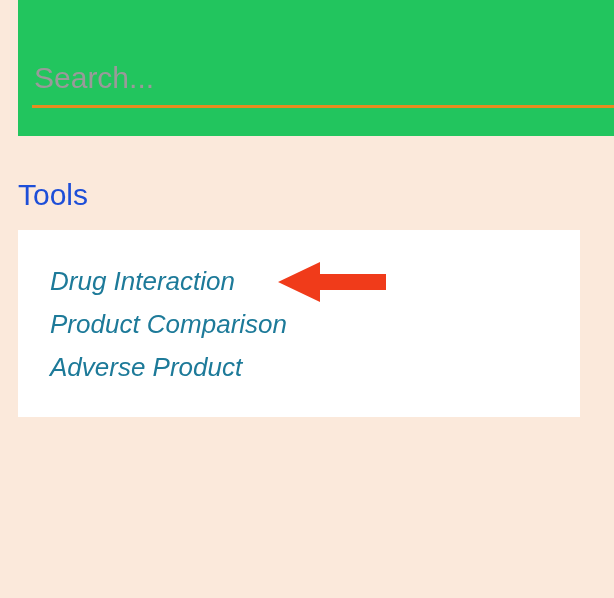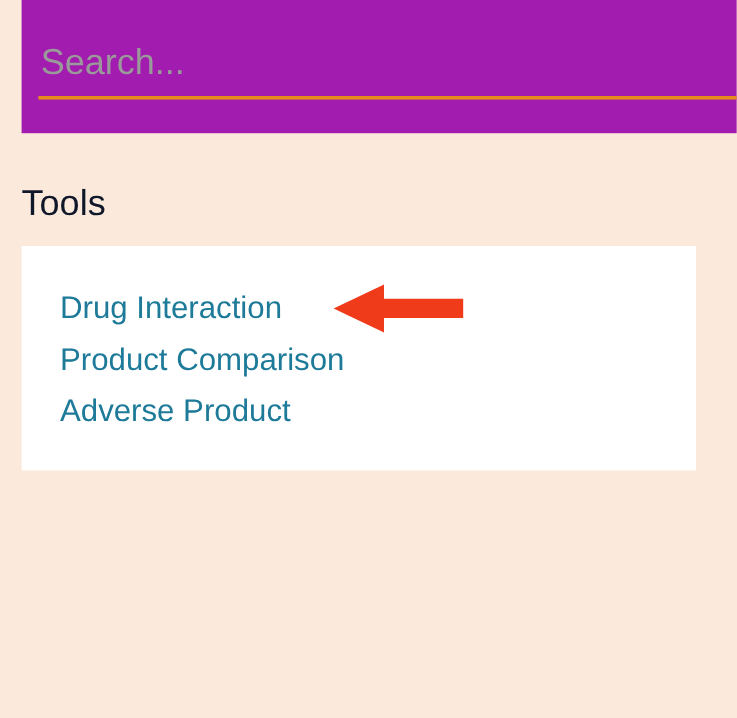--- a/index.html
+++ b/index.html
@@ -8,49 +8,50 @@
       padding: 0;
     }
     body {
       font-family: Arial, Helvetica, sans-serif;
       background: #fbe9db;
       width: 614px;
       height: 598px;
       overflow: hidden;
     }
     .search-panel {
-      background: #a21caf;
+      background: #22c55e;
       margin: 0 0 0 18px;
-      padding: 32px 0 28px 14px;
+      padding: 57px 0 28px 14px;
     }
     .search-input {
       width: 100%;
       border: none;
       border-bottom: 3px solid #e78b1f;
       font-size: 30px;
       color: #000;
       padding: 4px 2px 10px 2px;
       outline: none;
       background: transparent;
     }
     .search-input::placeholder {
       color: #9a9a9a;
       opacity: 1;
     }
     .tools-heading {
       font-size: 30px;
-      color: #0f172a;
+      color: #1d4ed8;
       font-weight: 400;
       margin: 42px 0 18px 18px;
     }
     .tools-panel {
       background: #ffffff;
       margin: 0 34px 0 18px;
       padding: 30px 24px 28px 32px;
       position: relative;
+      font-style: italic;
     }
     .tool-link {
       display: block;
       font-size: 26px;
       color: #1d7a99;
       text-decoration: none;
       line-height: 1.65;
       cursor: pointer;
       width: fit-content;
     }

